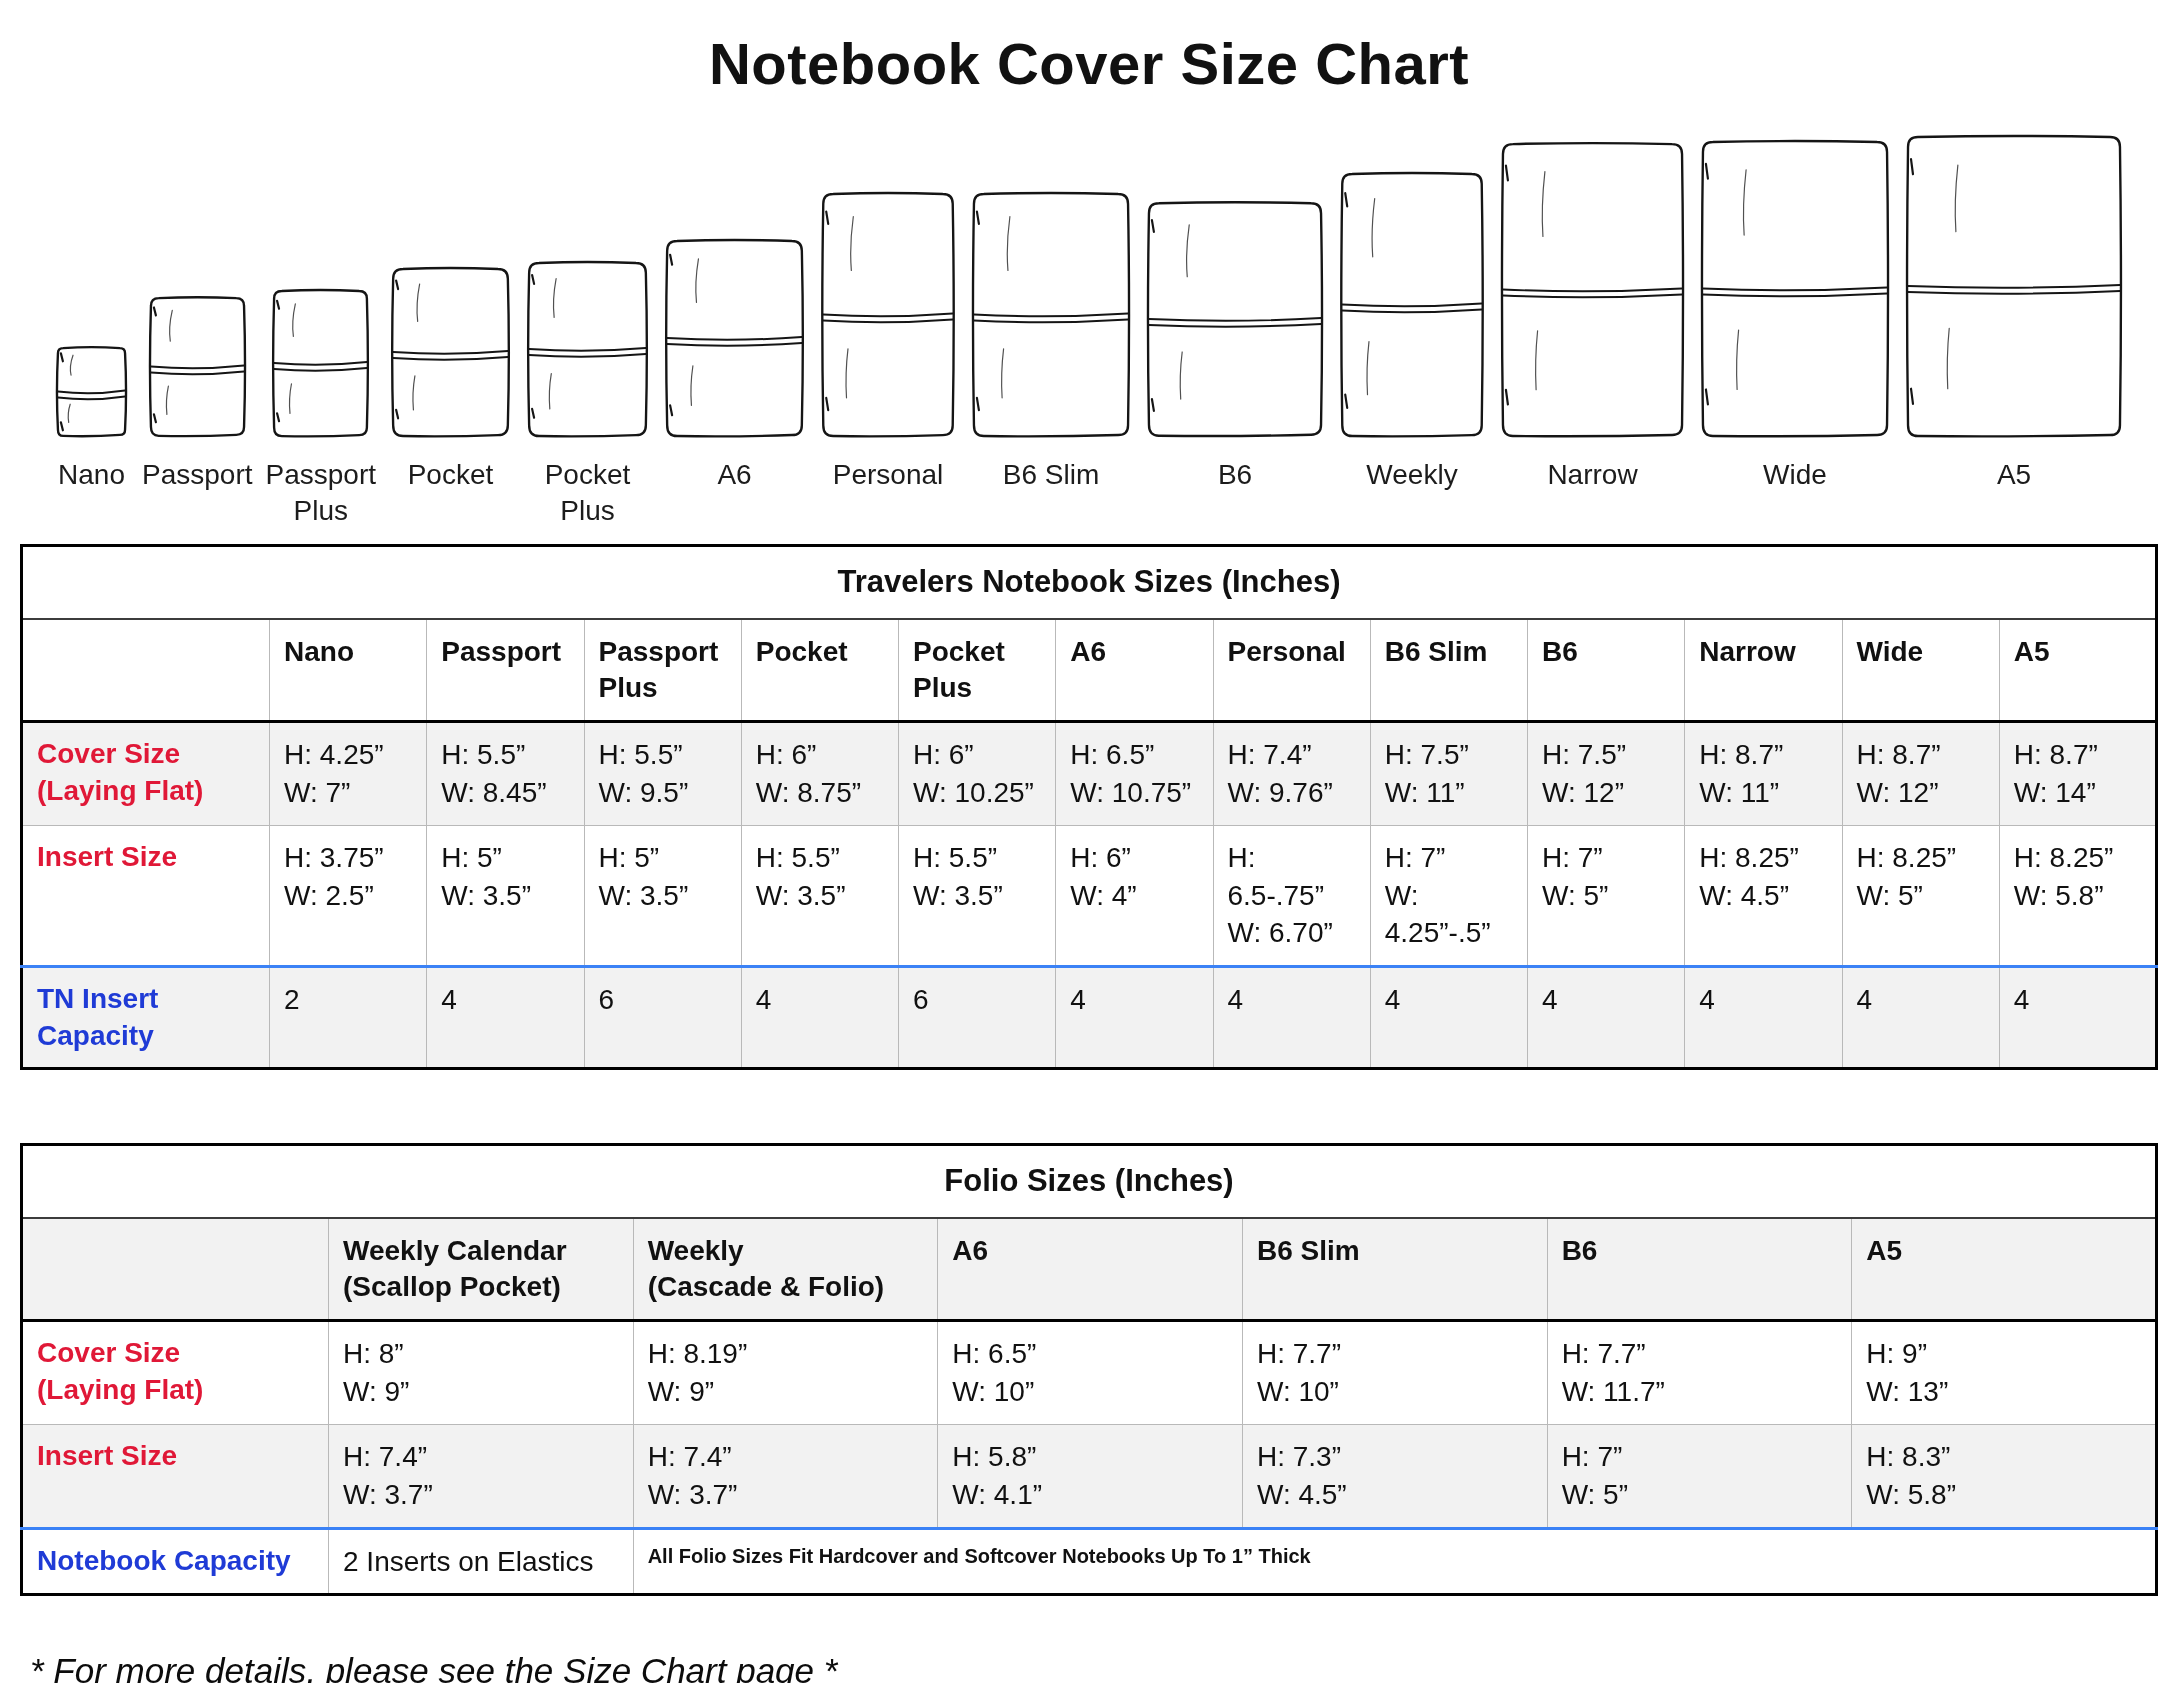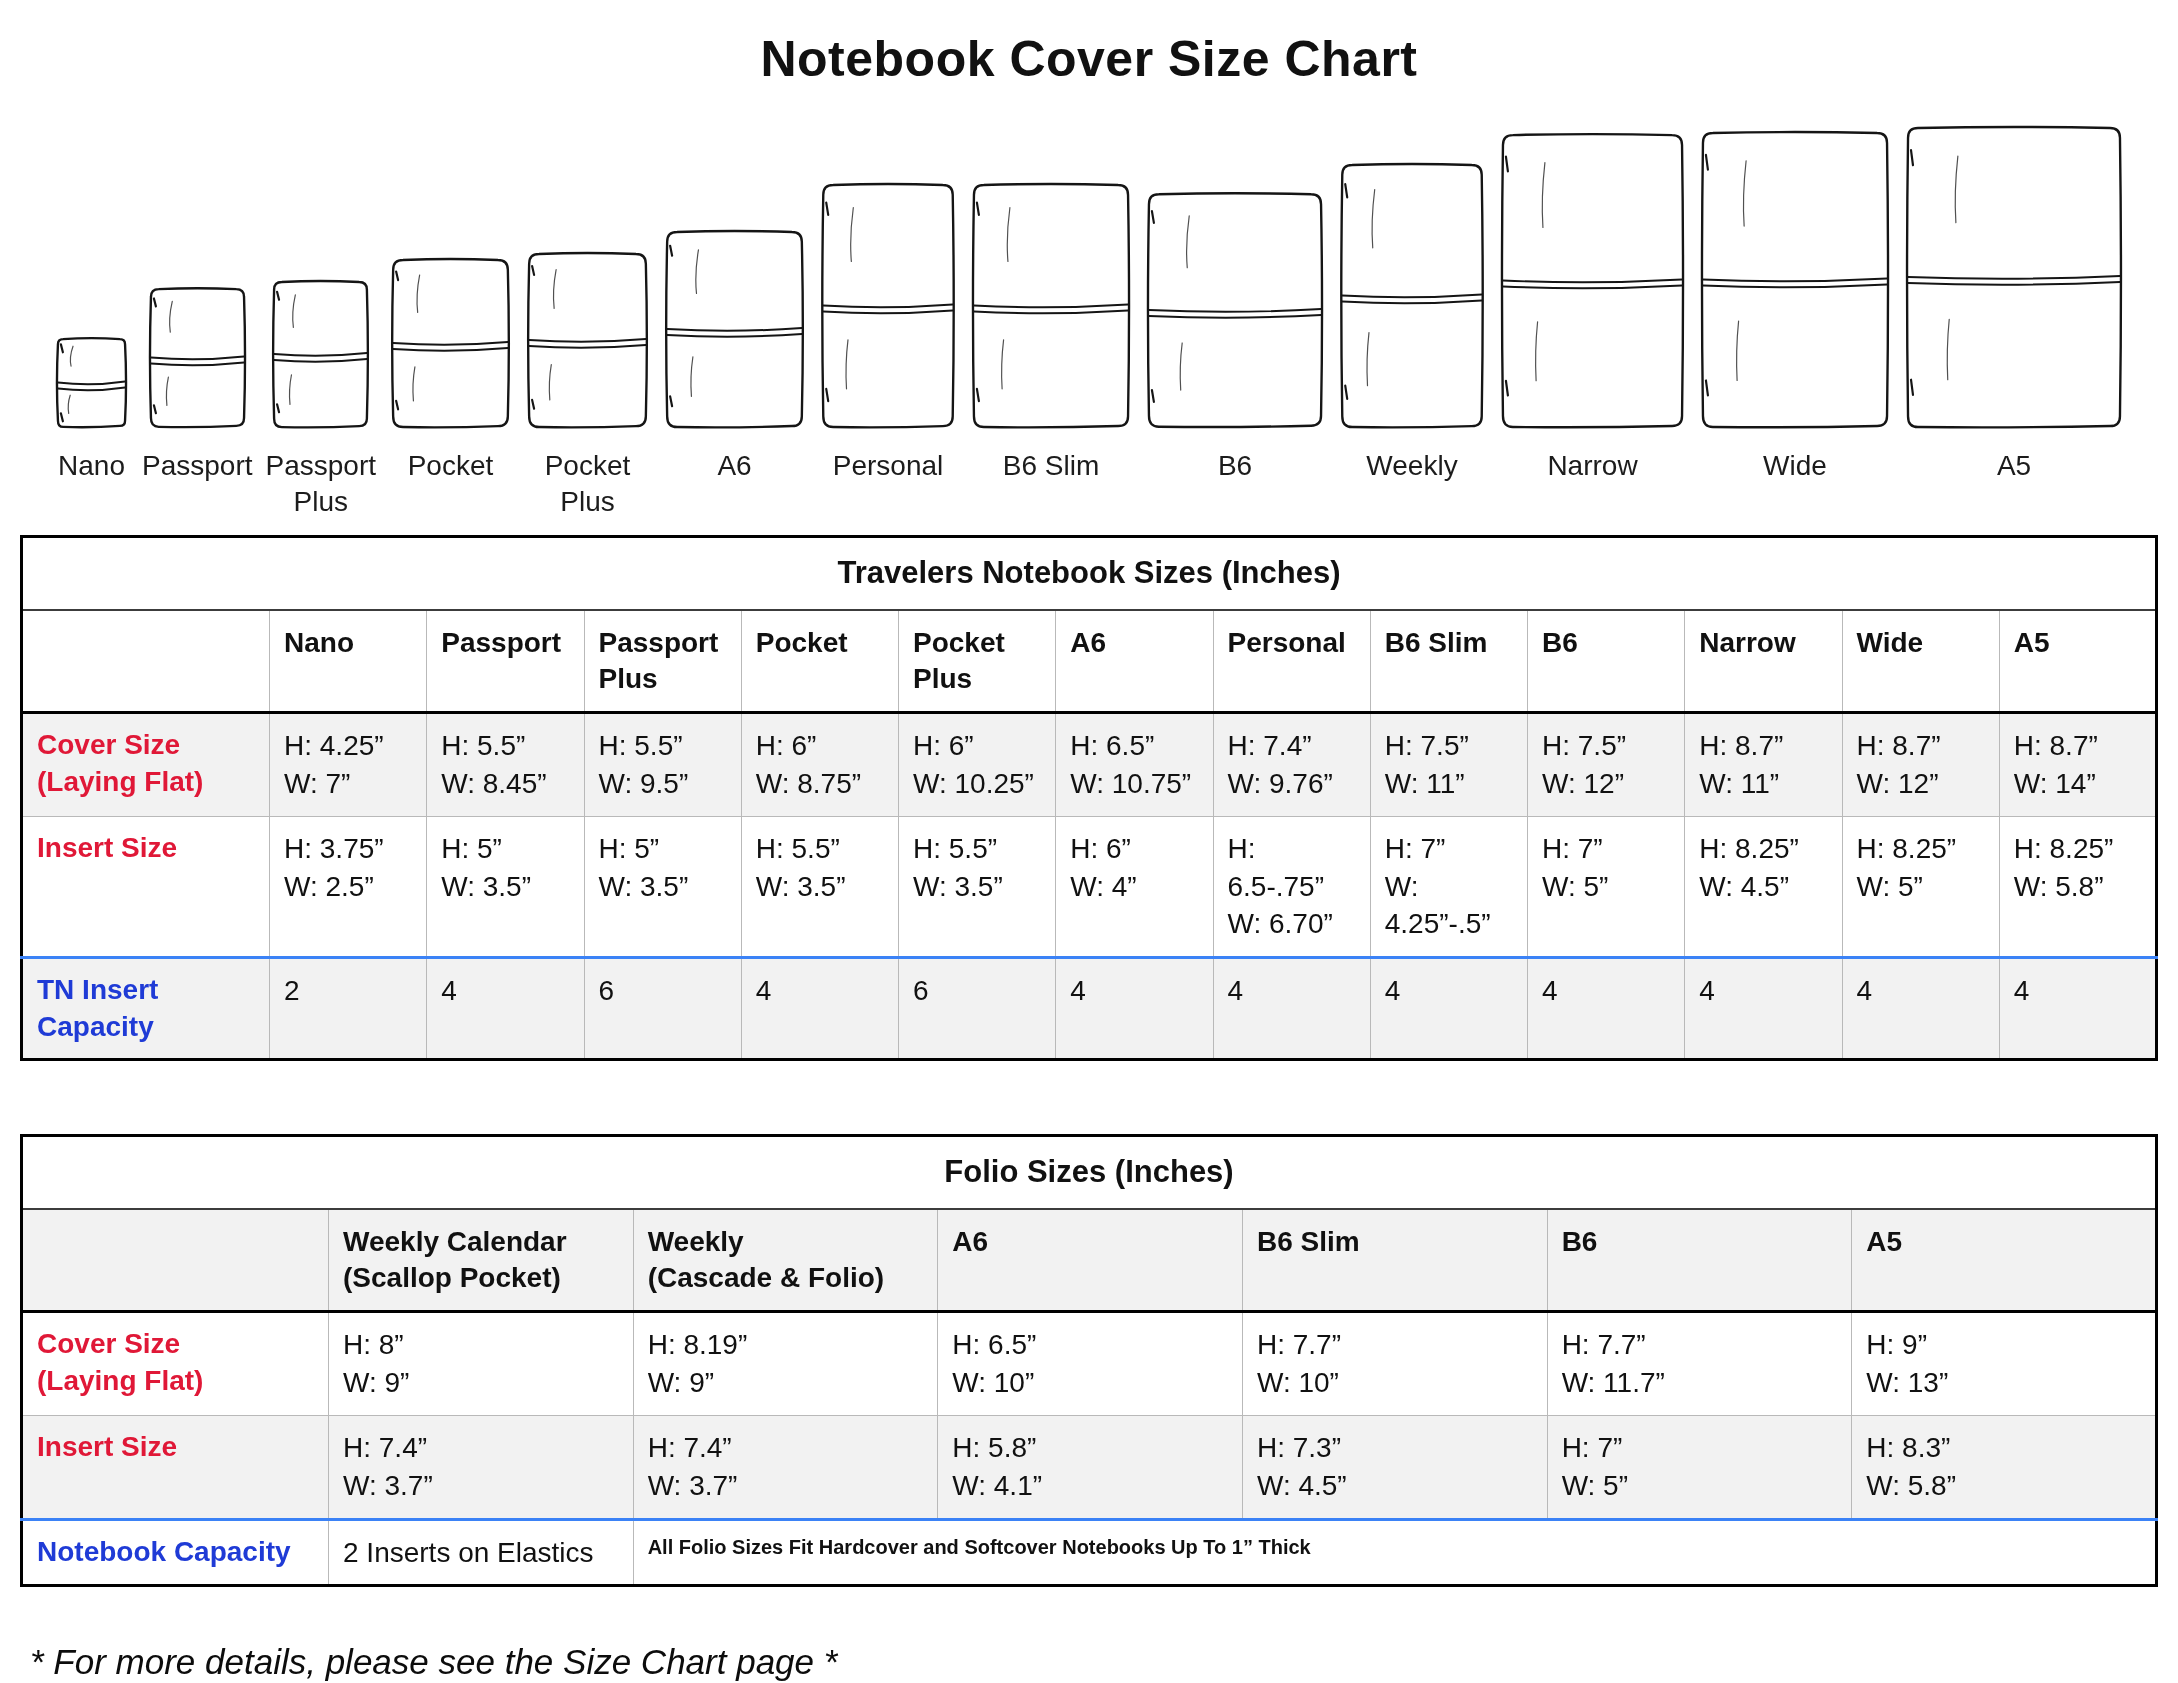--- a/index.html
+++ b/index.html
@@ -10,21 +10,21 @@
   }
   *{box-sizing:border-box;}
   html,body{margin:0;padding:0;}
   body{
     width:2178px;height:1683px;background:#ffffff;color:#111;
     font-family:"Liberation Sans", sans-serif;
     overflow:hidden;
   }
   .page-title{
     margin:30px 0 6px 0;text-align:center;
-    font-size:50px;font-weight:bold;letter-spacing:0.5px;
+    font-size:58px;font-weight:bold;letter-spacing:0.5px;
   }
   
   .nb-row{
     display:flex;justify-content:space-between;align-items:flex-end;
     margin:36px 54px 0 54px;min-height:396px;
   }
   .nb-item{display:flex;flex-direction:column;align-items:center;}
   .nb-label{
     height:95px;padding-top:16px;text-align:center;
     font-size:28px;line-height:1.28;white-space:pre-line;color:#1c1c1c;

